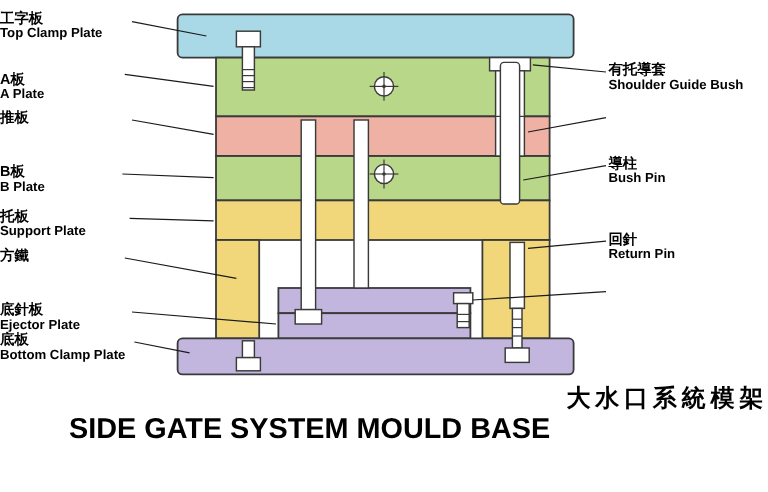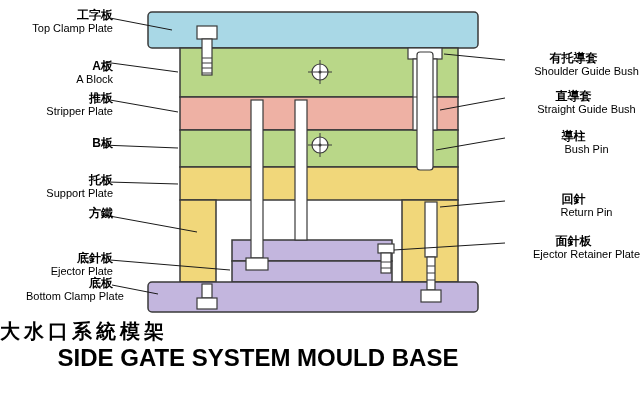--- a/index.html
+++ b/index.html
@@ -6,24 +6,24 @@
   html,body { background:#ffffff; }
   body { font-family:"Liberation Sans", sans-serif; color:#000; }
   .stage { position:relative; width:640px; height:410px; background:#ffffff; overflow:hidden; }
   svg.diagram { position:absolute; left:0; top:0; }
   .plate  { stroke:#3a3a3a; stroke-width:1.5; }
   .pin    { fill:#ffffff; stroke:#3a3a3a; stroke-width:1.2; }
   .tick   { stroke:#3a3a3a; stroke-width:1; }
   .leader { stroke:#1a1a1a; stroke-width:1; }
   .lbl { position:absolute; }
   .lbl .zh { font-size:12px; font-weight:bold; line-height:13px; white-space:nowrap; }
-  .lbl .en { font-size:11px; font-weight:normal; line-height:12px; white-space:nowrap;padding-left:26px; }
-  .lbl-left  { left:0; width:113px; text-align:right; }
-  .lbl-right { left:507px; width:133px; text-align:center; }
-  .title-zh { position:absolute; top:318px; left:0; width:640px; text-align:left;
+  .lbl .en { font-size:11px; font-weight:bold; line-height:12px; white-space:nowrap; }
+  .lbl-left  { left:0; width:113px; text-align:left; }
+  .lbl-right { left:507px; width:133px; text-align:left; }
+  .title-zh { position:absolute; top:318px; left:0; width:640px; text-align:right;
               font-size:20px; font-weight:bold; letter-spacing:4px; }
   .title-en { position:absolute; top:344px; left:0; width:516px; text-align:center;
               font-size:24px; font-weight:bold; }
 </style>
 </head>
 <body>
 
 <div class="stage">
 
   <svg class="diagram" width="640" height="410" viewBox="0 0 640 410">
@@ -107,28 +107,28 @@
       <line class="leader" x1="505" y1="243" x2="394" y2="250"></line>
     </g>
   </svg>
 
   <div class="lbl lbl-left" style="top:9px">
     <div class="zh">工字板</div>
     <div class="en">Top Clamp Plate</div>
   </div>
   <div class="lbl lbl-left" style="top:60px">
     <div class="zh">A板</div>
-    <div class="en">A Block</div>
+    <div class="en">A Plate</div>
   </div>
   <div class="lbl lbl-left" style="top:92px">
     <div class="zh">推板</div>
-    <div class="en">Stripper Plate</div>
   </div>
   <div class="lbl lbl-left" style="top:137px">
     <div class="zh">B板</div>
+    <div class="en">B Plate</div>
   </div>
   <div class="lbl lbl-left" style="top:174px">
     <div class="zh">托板</div>
     <div class="en">Support Plate</div>
   </div>
   <div class="lbl lbl-left" style="top:207px">
     <div class="zh">方鐵</div>
   </div>
   <div class="lbl lbl-left" style="top:252px">
     <div class="zh">底針板</div>
@@ -136,33 +136,25 @@
   </div>
   <div class="lbl lbl-left" style="top:277px">
     <div class="zh">底板</div>
     <div class="en">Bottom Clamp Plate</div>
   </div>
 
   <div class="lbl lbl-right" style="top:52px">
     <div class="zh">有托導套</div>
     <div class="en">Shoulder Guide Bush</div>
   </div>
-  <div class="lbl lbl-right" style="top:90px">
-    <div class="zh">直導套</div>
-    <div class="en">Straight Guide Bush</div>
-  </div>
   <div class="lbl lbl-right" style="top:130px">
     <div class="zh">導柱</div>
     <div class="en">Bush Pin</div>
   </div>
   <div class="lbl lbl-right" style="top:193px">
     <div class="zh">回針</div>
     <div class="en">Return Pin</div>
   </div>
-  <div class="lbl lbl-right" style="top:235px">
-    <div class="zh">面針板</div>
-    <div class="en">Ejector Retainer Plate</div>
-  </div>
 
   <div class="title-zh">大水口系統模架</div>
   <div class="title-en">SIDE GATE SYSTEM MOULD BASE</div>
 
 </div>
 
 </body></html>

